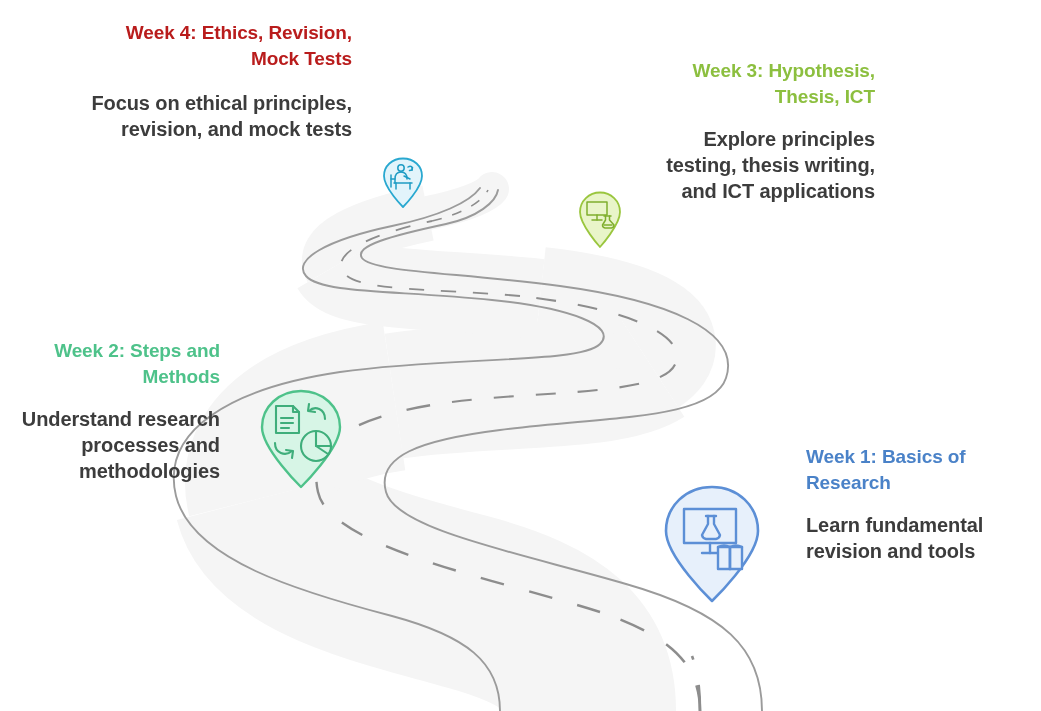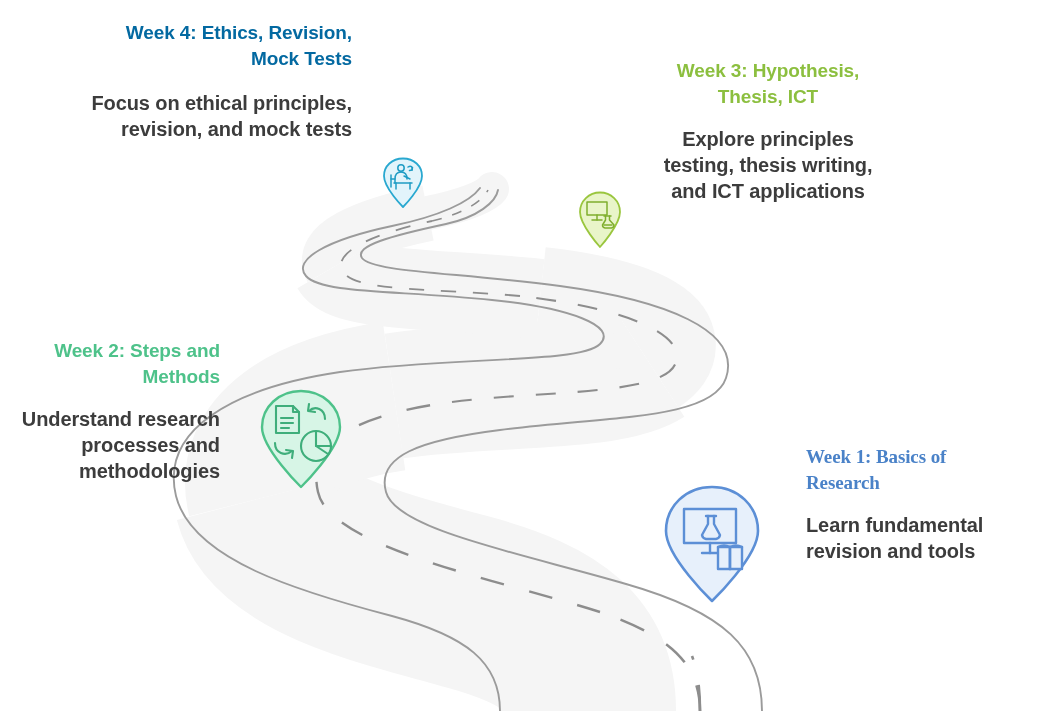--- a/index.html
+++ b/index.html
@@ -49,37 +49,37 @@
     left: 88px;
     top: 20px;
     width: 264px;
     text-align: right;
   }
   #block-week4 .block-title { margin-bottom: 18px; }
   #block-week3 {
     left: 661px;
     top: 58px;
     width: 214px;
-    text-align: center;
+    text-align: right;
   }
   #block-week3 .block-title { margin-bottom: 16px; }
   #block-week2 {
     left: -8px;
     top: 338px;
     width: 228px;
     text-align: right;
   }
   #block-week2 .block-title { margin-bottom: 16px; }
   #block-week1 {
     left: 806px;
     top: 444px;
     width: 192px;
     text-align: left;
   }
-  #block-week1 .block-title { margin-bottom: 16px; font-family: Liberation Serif, serif; }
+  #block-week1 .block-title { margin-bottom: 16px; }
 
   
   .pin {
     position: absolute;
   }
   .pin svg { display: block; overflow: visible; }
   #pin-week1 { left: 662px; top: 485px; width: 100px; height: 118px; }
   #pin-week2 { left: 259px; top: 389px; width: 84px; height: 100px; }
   #pin-week3 { left: 578px; top: 191px; width: 44px; height: 58px; }
   #pin-week4 { left: 382px; top: 157px; width: 42px; height: 52px; }
@@ -149,21 +149,21 @@
                C 686 330, 610 306, 520 296" stroke-width="2.1" stroke-dasharray="20 22"></path>
       <path d="M 520 296 C 430 288, 352 292, 342 270
                C 334 252, 372 234, 432 221" stroke-width="1.8" stroke-dasharray="15 17"></path>
       <path d="M 432 221 C 462 214, 482 202, 488 190" stroke-width="1.5" stroke-dasharray="10 11"></path>
 
       <path d="M 700 711 C 700 690, 698 672, 692 656" stroke-width="2.6" stroke-dasharray="26 26"></path>
     </g>
   </svg>
 
   <div class="text-block" id="block-week4">
-    <div class="block-title" style="color:#0369a1;">Week 4: Ethics, Revision, Mock Tests</div>
+    <div class="block-title" style="color:#b91c1c;">Week 4: Ethics, Revision, Mock Tests</div>
     <div class="block-desc">Focus on ethical principles, revision, and mock tests</div>
   </div>
 
   <div class="text-block" id="block-week3">
     <div class="block-title" style="color:#8cbf3f;">Week 3: Hypothesis, Thesis, ICT</div>
     <div class="block-desc">Explore principles testing, thesis writing, and ICT applications</div>
   </div>
 
   <div class="text-block" id="block-week2">
     <div class="block-title" style="color:#4ec28a;">Week 2: Steps and Methods</div>

